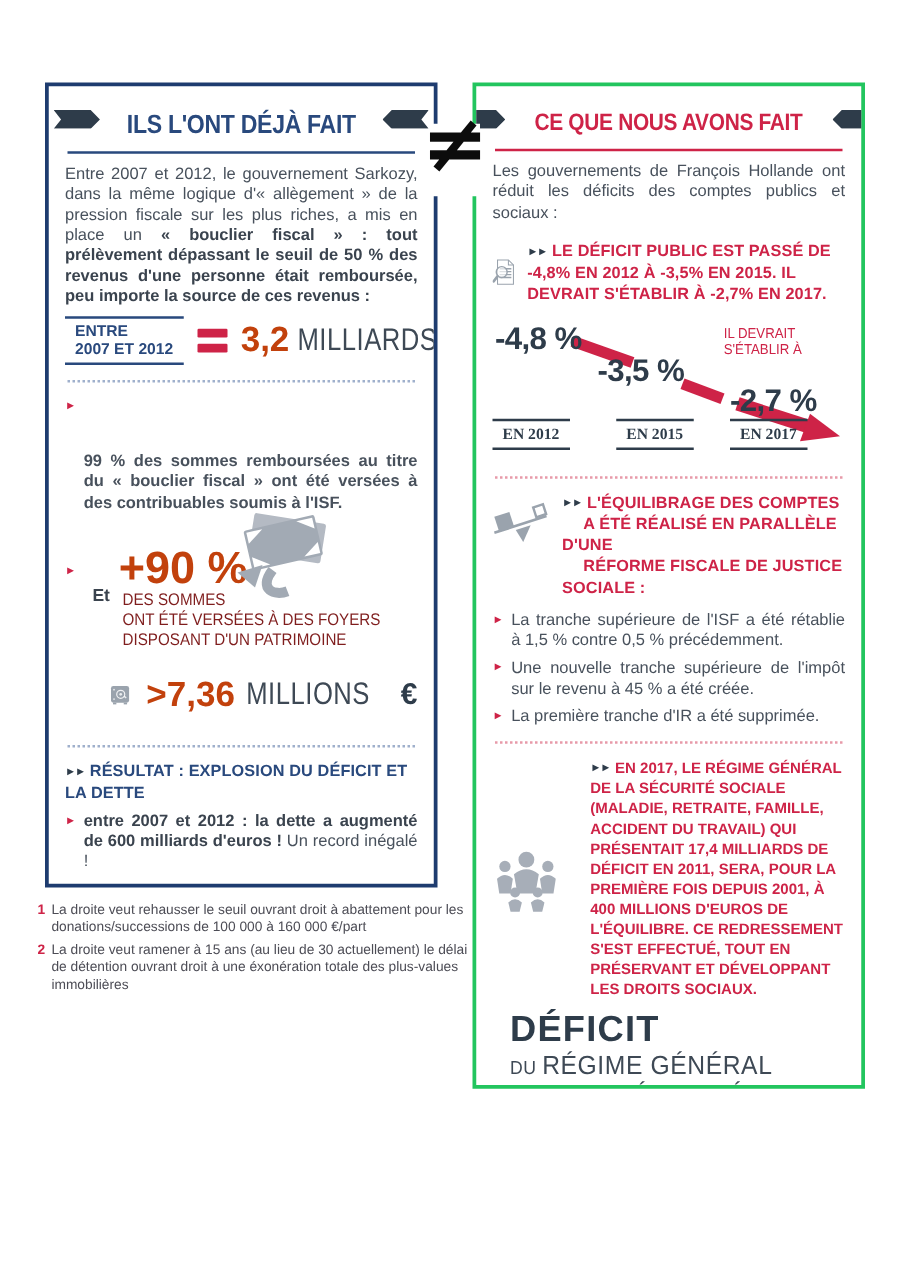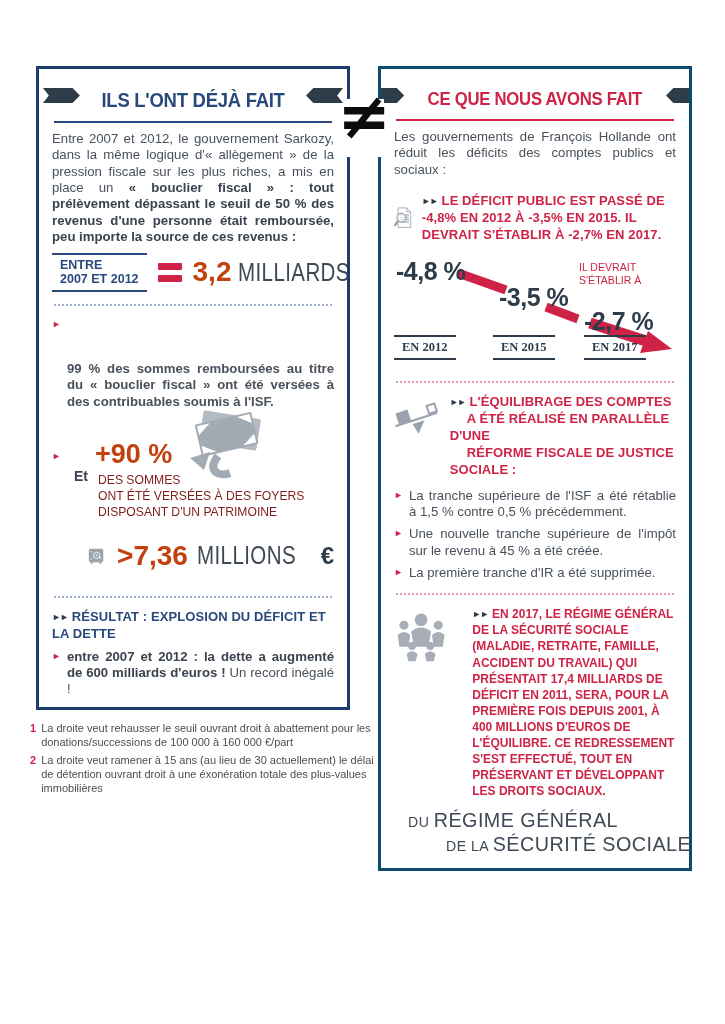--- a/index.html
+++ b/index.html
@@ -4,21 +4,21 @@
 <style>
   * { box-sizing: border-box; margin: 0; padding: 0; }
   html,body { background:#ffffff; }
   body {
     width:725px; height:1024px; position:relative; overflow:hidden;
     font-family:"Liberation Sans", sans-serif; color:#48515c;
     -webkit-font-smoothing:antialiased;
   }
   .panel { position:absolute; top:66px; overflow:hidden; padding:0 13px; background:#fff; }
   .panel-left  { left:36px;  width:314px; height:644px; border:3px solid #1e3c6f; }
-  .panel-right { left:378px; width:314px; height:805px; border:3px solid #0c4a6e; }
+  .panel-right { left:378px; width:314px; height:805px; border:3px solid #22c55e; }
 
   
   .border-mask { position:absolute; background:#fff; width:8px; height:58px; top:99px; z-index:5; }
   .mask-l { left:345px; } .mask-r { left:376px; }
   .neq { position:absolute; left:331px; top:84px; width:66px; text-align:center; z-index:6;
          font-size:64px; font-weight:900; color:#0c0c0c; line-height:1;
          font-family:"DejaVu Sans", sans-serif; }
 
   
   .banner { display:flex; justify-content:center; align-items:flex-start; gap:9px; margin-top:19px; }
@@ -111,21 +111,21 @@
 
   <li class="bullet">
       <span class="tri">►</span>
       <p class="body bold" style="font-weight:bold">99 % des sommes remboursées au titre du « bouclier fiscal » ont été versées à des contribuables soumis à l'ISF.</p>
     </li>
 
   <div style="position:relative; height:56px; margin-top:4px">
     <div class="row" style="position:absolute; left:0; top:10px; gap:7px">
       <span class="tri">►</span>
       <span class="bold" style="font-weight:bold; font-size:14px">Et</span>
-      <span class="num-big" style="font-size:27px">+90 %</span>
+      <span class="num-big" style="font-size:36px">+90 %</span>
     </div>
     <svg width="92" height="70" viewBox="0 0 92 70" style="position:absolute; left:128px; top:-4px">
       <g transform="rotate(9 46 26)">
           <rect x="20" y="4" width="58" height="32" rx="2" fill="#b4bac3"></rect>
         </g>
       <g transform="rotate(-13 46 26)">
         <rect x="18" y="8" width="58" height="33" rx="2" fill="#a2aab4"></rect>
         <path d="M20 10 L33 10 L20 19 Z" fill="#fff"></path>
           <path d="M74 10 L61 10 L74 19 Z" fill="#fff"></path>
         <path d="M20 39 L33 39 L20 30 Z" fill="#fff"></path>
@@ -200,21 +200,21 @@
   </div>
 
   <div class="chart">
     <svg width="282" height="112" viewBox="0 0 282 112">
       <line x1="64" y1="16" x2="112" y2="33" stroke="#ce2347" stroke-width="9"></line>
       <line x1="152" y1="50" x2="184" y2="62" stroke="#ce2347" stroke-width="9"></line>
       <line x1="196" y1="66" x2="252" y2="84" stroke="#ce2347" stroke-width="11"></line>
       <polygon points="278,92 246,96 254,74" fill="#ce2347"></polygon>
     </svg>
     <span class="cv" style="left:2px; top:0">-4,8 %</span>
-    <span class="cv" style="left:105px; top:26px">-3,5 %</span>
+    <span class="cv" style="left:84px; top:26px">-3,5 %</span>
     <span class="cnote" style="left:185px; top:4px"><span>IL DEVRAIT</span><br><span>S'ÉTABLIR À</span></span>
     <span class="cv" style="left:190px; top:50px">-2,7 %</span>
     <span class="badge slate ybadge" style="left:0">EN 2012</span>
     <span class="badge slate ybadge" style="left:99px">EN 2015</span>
     <span class="badge slate ybadge" style="left:190px">EN 2017</span>
   </div>
 
   <div class="dots"></div>
 
   <div class="row" style="gap:8px; align-items:flex-start">
@@ -237,37 +237,38 @@
         <p class="body">Une nouvelle tranche supérieure de l'impôt sur le revenu à 45 % a été créée.</p>
       </li>
     <li class="bullet">
         <span class="tri">►</span>
         <p class="body">La première tranche d'IR a été supprimée.</p>
       </li>
   </ul>
 
   <div class="dots"></div>
 
-  <div class="row" style="gap:24px; align-items:flex-start">
+  <div class="row" style="gap:24px; align-items:center">
     <svg width="58" height="56" viewBox="0 0 60 56" fill="#a7aeb8" style="margin-top:2px">
       <circle cx="30" cy="10" r="7"></circle>
       <path d="M19 23 q11 -9 22 0 l-3 17 h-16 z"></path>
       <circle cx="11" cy="16" r="5"></circle>
       <path d="M4 27 q7 -7 14 0 l-2 13 h-10 z"></path>
       <circle cx="49" cy="16" r="5"></circle>
       <path d="M42 27 q7 -7 14 0 l-2 13 h-10 z"></path>
       <circle cx="20" cy="39" r="4.4"></circle>
       <path d="M14 48 q6 -6 12 0 l-2 8 h-8 z"></path>
       <circle cx="40" cy="39" r="4.4"></circle>
       <path d="M34 48 q6 -6 12 0 l-2 8 h-8 z"></path>
     </svg>
     <p class="fam-p"><span class="arr" style="color:#2e3c4a">►►</span><span>EN 2017, LE RÉGIME GÉNÉRAL DE LA SÉCURITÉ SOCIALE (MALADIE, RETRAITE, FAMILLE, ACCIDENT DU TRAVAIL) QUI PRÉSENTAIT 17,4 MILLIARDS DE DÉFICIT EN 2011, SERA, POUR LA PREMIÈRE FOIS DEPUIS 2001, À 400 MILLIONS D'EUROS DE L'ÉQUILIBRE. CE REDRESSEMENT S'EST EFFECTUÉ, TOUT EN PRÉSERVANT ET DÉVELOPPANT LES DROITS SOCIAUX.</span></p>
   </div>
 
   <div style="margin-top:9px">
+    <div class="def-title">DÉFICIT</div>
     <div class="def-sub" style="margin-left:14px"><span class="sm">DU </span><span class="lg">RÉGIME GÉNÉRAL</span></div>
     <div class="def-sub" style="margin-left:52px"><span class="sm">DE LA </span><span class="lg">SÉCURITÉ SOCIALE</span></div>
   </div>
 
 </section>
 
 <ul class="foot">
   <li>
       <span class="fn">1</span>
       <span>La droite veut rehausser le seuil ouvrant droit à abattement pour les donations/successions de 100 000 à 160 000 €/part</span>

